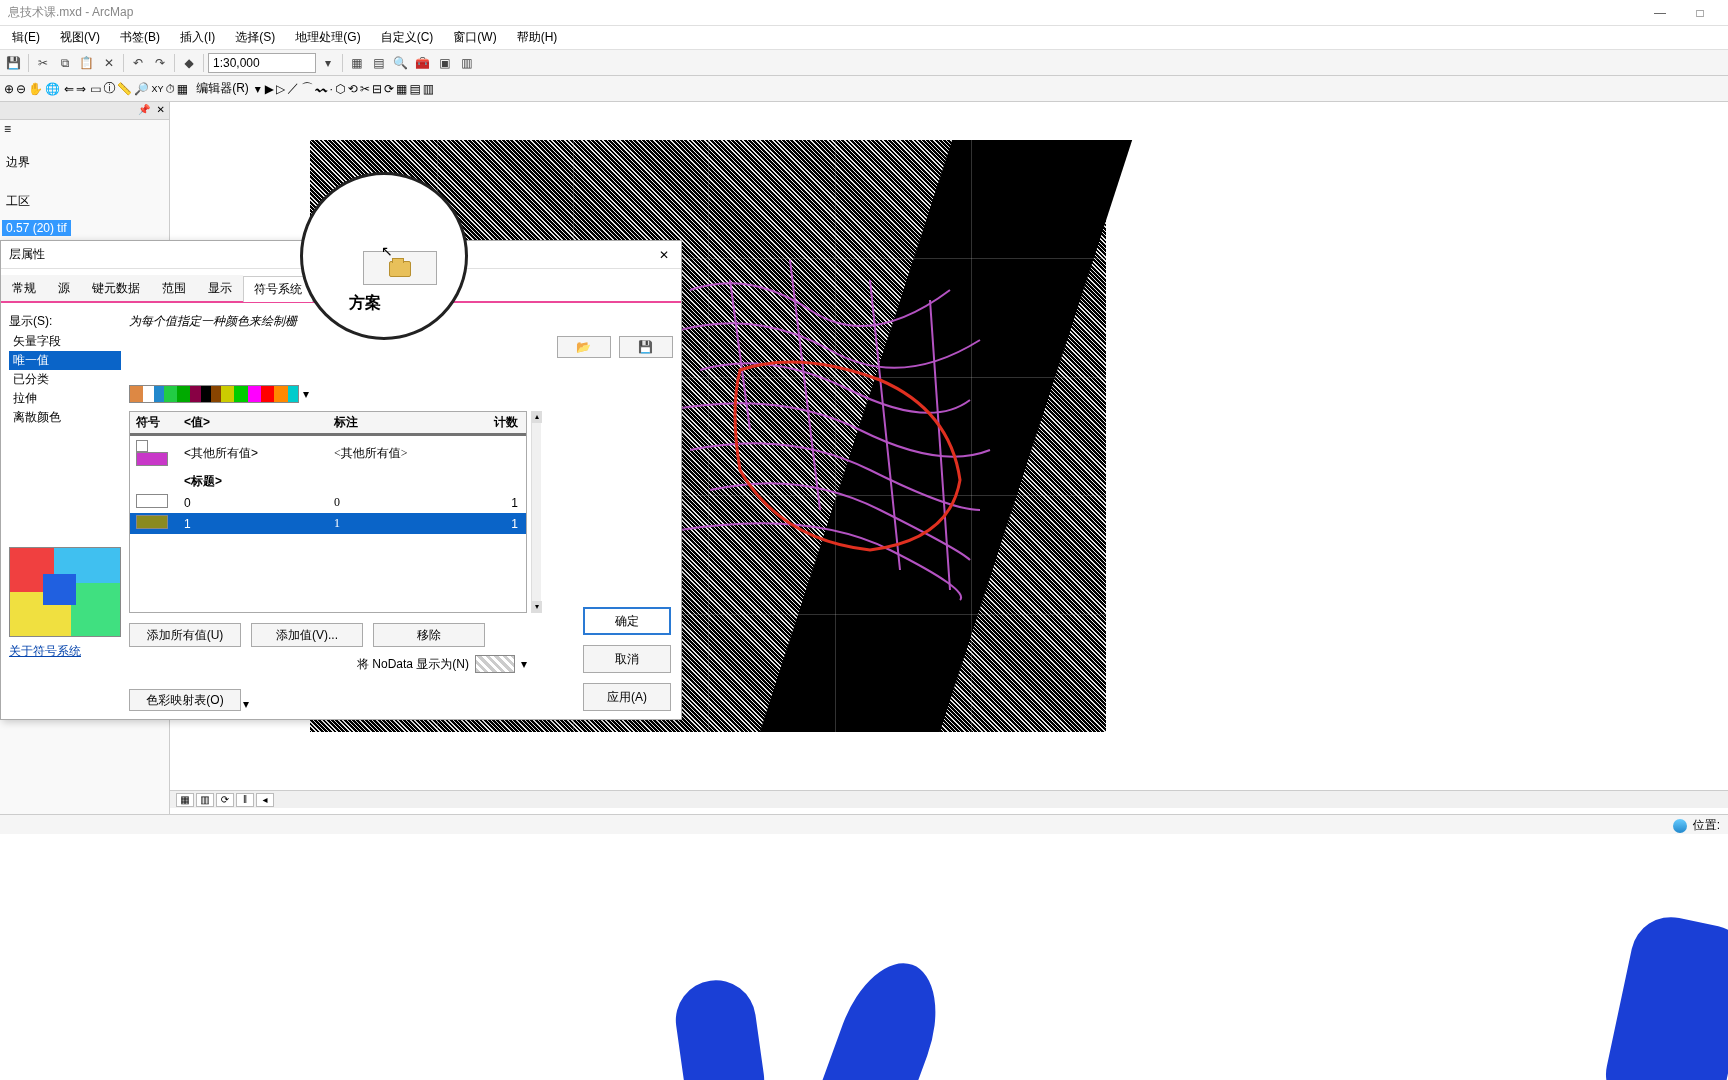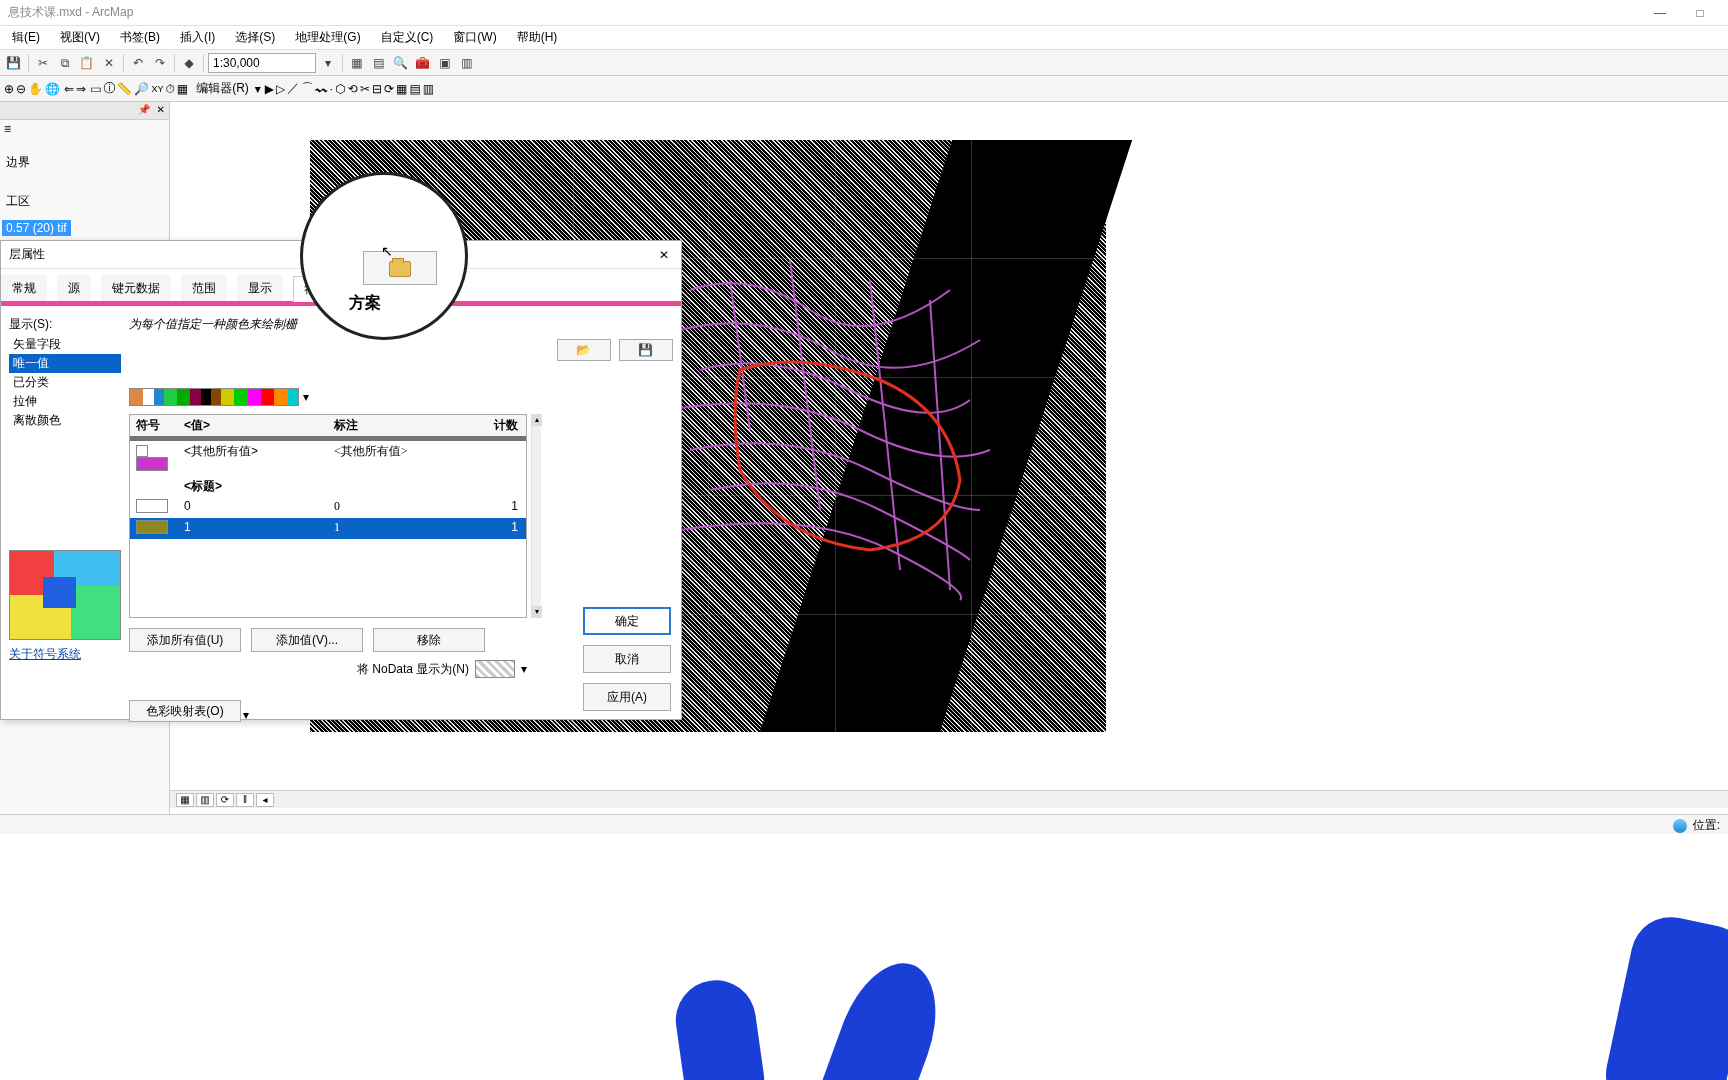--- a/index.html
+++ b/index.html
@@ -51,21 +51,21 @@
 
 .statusbar { position: absolute; left: 0; right: 0; bottom: 244px; height: 22px; background: #f5f5f5; border-top: 1px solid #ccc; display: flex; align-items: center; padding: 0 8px; }
 .statusbar .spacer { flex: 1; }
 .statusbar .globe { width: 14px; height: 14px; border-radius: 50%; background: linear-gradient(#6cf,#28c); margin-right: 6px; }
 
 
 .dialog { position: absolute; left: 0; top: 240px; width: 682px; height: 480px; background: #fff; border: 1px solid #aaa; box-shadow: 2px 2px 8px rgba(0,0,0,0.2); }
 .dlg-title { height: 28px; display: flex; align-items: center; padding: 0 8px; border-bottom: 1px solid #e0e0e0; background: #fff; }
 .dlg-title .spacer { flex: 1; }
 .dlg-title .close { width: 18px; height: 18px; display: flex; align-items: center; justify-content: center; cursor: pointer; }
-.tabs { display: flex; gap: 10px; padding: 6px 12px 0 0; border-bottom: 5px solid #ec4899; }
+.tabs { display: flex; gap: 0; padding: 6px 12px 0 0; border-bottom: 2px solid #ec4899; }
 .tabs .tab { padding: 4px 10px; border: 1px solid transparent; border-bottom: none; background: #f5f5f5; }
 .tabs .tab.active { background: #fff; border-color: #ccc; position: relative; top: 1px; }
 .dlg-body { display: flex; padding: 8px; gap: 8px; }
 .catlist { width: 112px; }
 .catlist .hdr { padding: 2px 0; }
 .catlist .item { padding: 1px 4px; }
 .catlist .item.sel { background: #0a64c8; color: #fff; }
 .preview { width: 112px; height: 90px; margin-top: 120px; border: 1px solid #888; position: relative; overflow: hidden; }
 .preview .blob { position: absolute; }
 .link { color: #0645ad; text-decoration: underline; margin-top: 6px; display: block; }
@@ -75,36 +75,36 @@
 .toolrow { display: flex; gap: 8px; align-items: center; margin-bottom: 6px; }
 .toolrow .btn { width: 54px; height: 22px; border: 1px solid #aaa; background: #f5f5f5; display: flex; align-items: center; justify-content: center; }
 .fieldrow { display: flex; gap: 20px; align-items: center; margin-bottom: 8px; }
 .fieldrow select { width: 176px; height: 22px; border: 1px solid #aaa; background: #eee; }
 .ramp { width: 170px; height: 18px; border: 1px solid #888; background: linear-gradient(90deg,
   #d84 0 8%, #fff 8% 14%, #28c 14% 20%, #2c4 20% 28%, #0a0 28% 36%, #804 36% 42%,
   #000 42% 48%, #840 48% 54%, #cc0 54% 62%, #0c0 62% 70%, #f0f 70% 78%, #f00 78% 86%,
   #f80 86% 94%, #0cc 94% 100%); }
 
 .grid { border: 1px solid #aaa; width: 398px; }
-.grid .ghdr { display: flex; background: #f5f5f5; border-bottom: 5px solid #737373; font-weight: bold; }
+.grid .ghdr { display: flex; background: #f5f5f5; border-bottom: 3px solid #737373; font-weight: bold; }
 .grid .ghdr div, .grid .grow div { padding: 2px 6px; }
 .gc-sym { width: 48px; }
 .gc-val { width: 150px; }
 .gc-lab { width: 140px; font-family: Liberation Serif, serif; }
 .gc-cnt { width: 56px; text-align: right; }
-.grid .grow { display: flex; align-items: flex-start; }
+.grid .grow { display: flex; align-items: center; }
 .grid .grow.sel { background: #0a64c8; color: #fff; }
 .swatch { width: 32px; height: 14px; border: 1px solid #888; display: inline-block; }
 .chk { width: 12px; height: 12px; border: 1px solid #888; display: inline-block; margin-right: 2px; vertical-align: middle; }
 
 .btnrow { display: flex; gap: 10px; margin-top: 10px; }
 .btnrow button { width: 112px; height: 24px; border: 1px solid #aaa; background: #f5f5f5; }
 .nodata { display: flex; align-items: center; gap: 6px; margin-top: 8px; justify-content: flex-end; width: 398px; }
 .nodata .ndbox { width: 40px; height: 18px; border: 1px solid #888; background: repeating-linear-gradient(45deg,#ccc 0 3px,#fff 3px 6px); }
-.colormap { display: flex; align-items: flex-end; margin-top: 22px; }
+.colormap { display: flex; align-items: flex-end; margin-top: 16px; }
 .colormap button { width: 112px; height: 22px; border: 1px solid #aaa; background: #f5f5f5; }
 
 .dlg-footer { position: absolute; bottom: 8px; right: 10px; display: flex; gap: 10px; flex-direction: column; }
 .dlg-footer button { width: 88px; height: 28px; border: 1px solid #aaa; background: #f5f5f5; }
 .dlg-footer button.primary { border: 2px solid #2a7ad4; background: #fff; }
 
 
 .magnifier { position: absolute; left: 300px; top: 172px; width: 168px; height: 168px; border: 3px solid #222; border-radius: 50%; background: #fff; overflow: hidden; z-index: 50; }
 .magnifier .mag-inner { position: absolute; inset: 0; }
 .magnifier .cursor { position: absolute; left: 78px; top: 68px; font-size: 14px; color: #000; }

